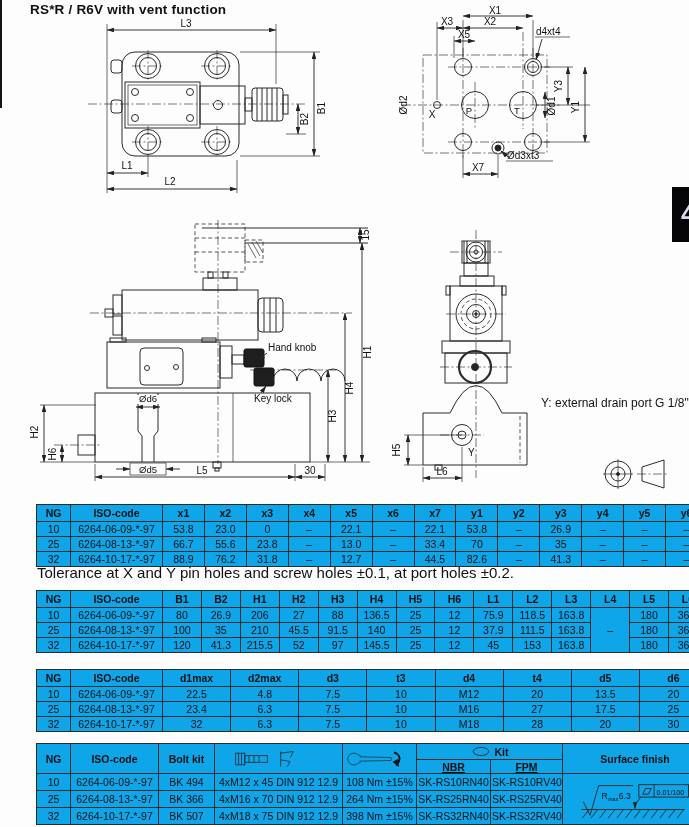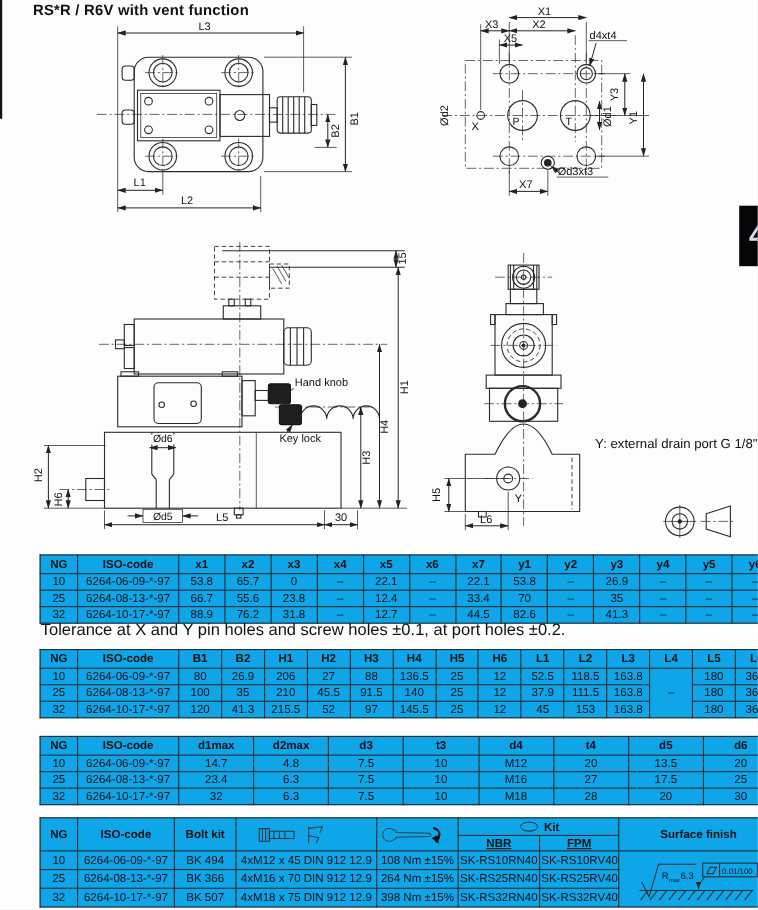--- a/index.html
+++ b/index.html
@@ -350,41 +350,41 @@
           <th>y4</th>
           <th>y5</th>
           <th>y6</th>
         </tr>
       </thead>
       <tbody>
         <tr>
           <td>10</td>
           <td>6264-06-09-*-97</td>
           <td>53.8</td>
-          <td>65.7</td>
+          <td>23.0</td>
           <td>0</td>
           <td>–</td>
           <td>22.1</td>
           <td>–</td>
           <td>22.1</td>
           <td>53.8</td>
           <td>–</td>
           <td>26.9</td>
           <td>–</td>
           <td>–</td>
           <td>–</td>
         </tr>
         <tr>
           <td>25</td>
           <td>6264-08-13-*-97</td>
           <td>66.7</td>
           <td>55.6</td>
           <td>23.8</td>
           <td>–</td>
-          <td>12.4</td>
+          <td>13.0</td>
           <td>–</td>
           <td>33.4</td>
           <td>70</td>
           <td>–</td>
           <td>35</td>
           <td>–</td>
           <td>–</td>
           <td>–</td>
         </tr>
         <tr>
@@ -438,21 +438,21 @@
           <td>10</td>
           <td>6264-06-09-*-97</td>
           <td>80</td>
           <td>26.9</td>
           <td>206</td>
           <td>27</td>
           <td>88</td>
           <td>136.5</td>
           <td>25</td>
           <td>12</td>
-          <td>52.5</td>
+          <td>75.9</td>
           <td>118.5</td>
           <td>163.8</td>
           <td rowspan="3">–</td>
           <td>180</td>
           <td>36.5</td>
         </tr>
         <tr>
           <td>25</td>
           <td>6264-08-13-*-97</td>
           <td>100</td>
@@ -505,21 +505,21 @@
           <th>d4</th>
           <th>t4</th>
           <th>d5</th>
           <th>d6</th>
         </tr>
       </thead>
       <tbody>
         <tr>
           <td>10</td>
           <td>6264-06-09-*-97</td>
-          <td>14.7</td>
+          <td>22.5</td>
           <td>4.8</td>
           <td>7.5</td>
           <td>10</td>
           <td>M12</td>
           <td>20</td>
           <td>13.5</td>
           <td>20</td>
         </tr>
         <tr>
           <td>25</td>

